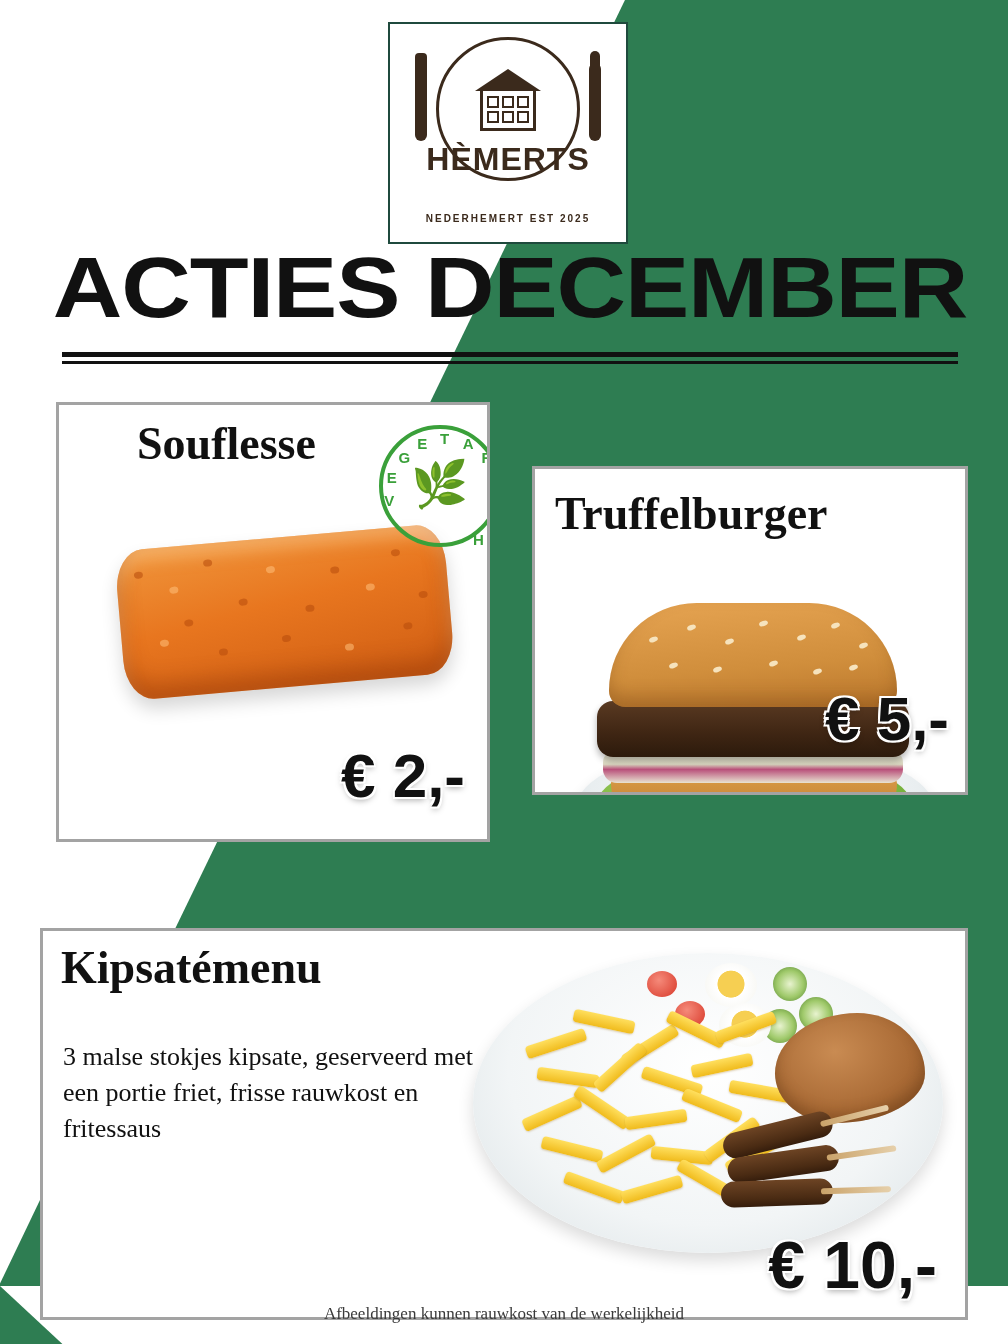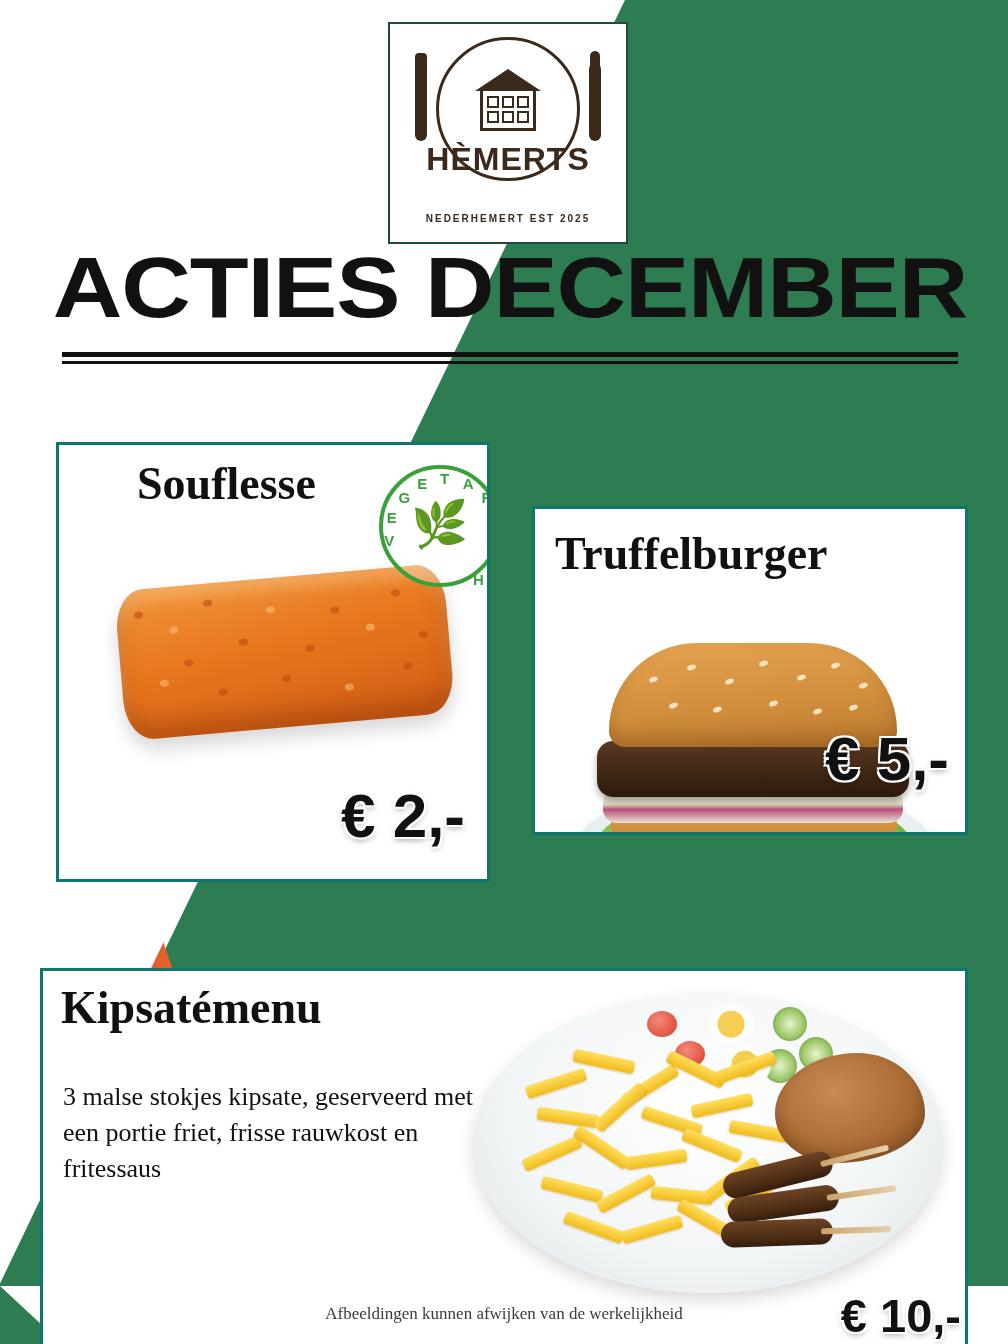--- a/index.html
+++ b/index.html
@@ -169,23 +169,22 @@
     width: 896px; height: 0;
     border-top: 5px solid #111111;
     border-bottom: 3px solid #111111;
     padding-top: 4px;
   }
 
   
   .card {
     position: absolute;
     background: #ffffff;
-    border: 3px solid #0f766e;
+    border: 3px solid #a3a3a3;
     overflow: hidden;
-    margin-top: 40px;
   }
   .card-souflesse { left: 56px; top: 402px; width: 434px; height: 440px; }
   .card-burger    { left: 532px; top: 466px; width: 436px; height: 329px; }
   .card-menu      { left: 40px; top: 928px; width: 928px; height: 392px; }
 
   .card-title {
     position: absolute;
     font-family: "Liberation Serif", serif;
     font-weight: bold;
     color: #111111;
@@ -212,21 +211,21 @@
     font-weight: bold;
     color: #111111;
     text-shadow:
       2px 2px 0 #ffffff, -2px 2px 0 #ffffff,
       2px -2px 0 #ffffff, -2px -2px 0 #ffffff,
       0 3px 6px rgba(0,0,0,.35);
     z-index: 6;
   }
   .p-souflesse { right: 22px; bottom: 28px; font-size: 62px; }
   .p-burger    { right: 16px; bottom: 38px; font-size: 62px; }
-  .p-menu      { right: 4px; bottom: 14px; font-size: 47px; }
+  .p-menu      { right: 28px; bottom: 14px; font-size: 66px; }
 
   
   .veg-stamp {
     position: absolute;
     left: 320px; top: 20px;
     width: 122px; height: 122px;
     border-radius: 50%;
     border: 4px solid #3aa03a;
     color: #3aa03a;
     z-index: 7;
@@ -568,16 +567,16 @@
           <div class="skewer" style="left:0;top:64px;transform:rotate(-2deg)">
             <div class="meat"></div>
               <div class="stick"></div>
           </div>
         </div>
       </div>
 
       <div class="price p-menu">€ 10,-</div>
     </div>
 
-    <div class="footer-note">Afbeeldingen kunnen afwijken van de werkelijkheid</div>
+    <div class="footer-note">Afbeeldingen kunnen rauwkost van de werkelijkheid</div>
 
   </div>
 </div>
 
 </body></html>

